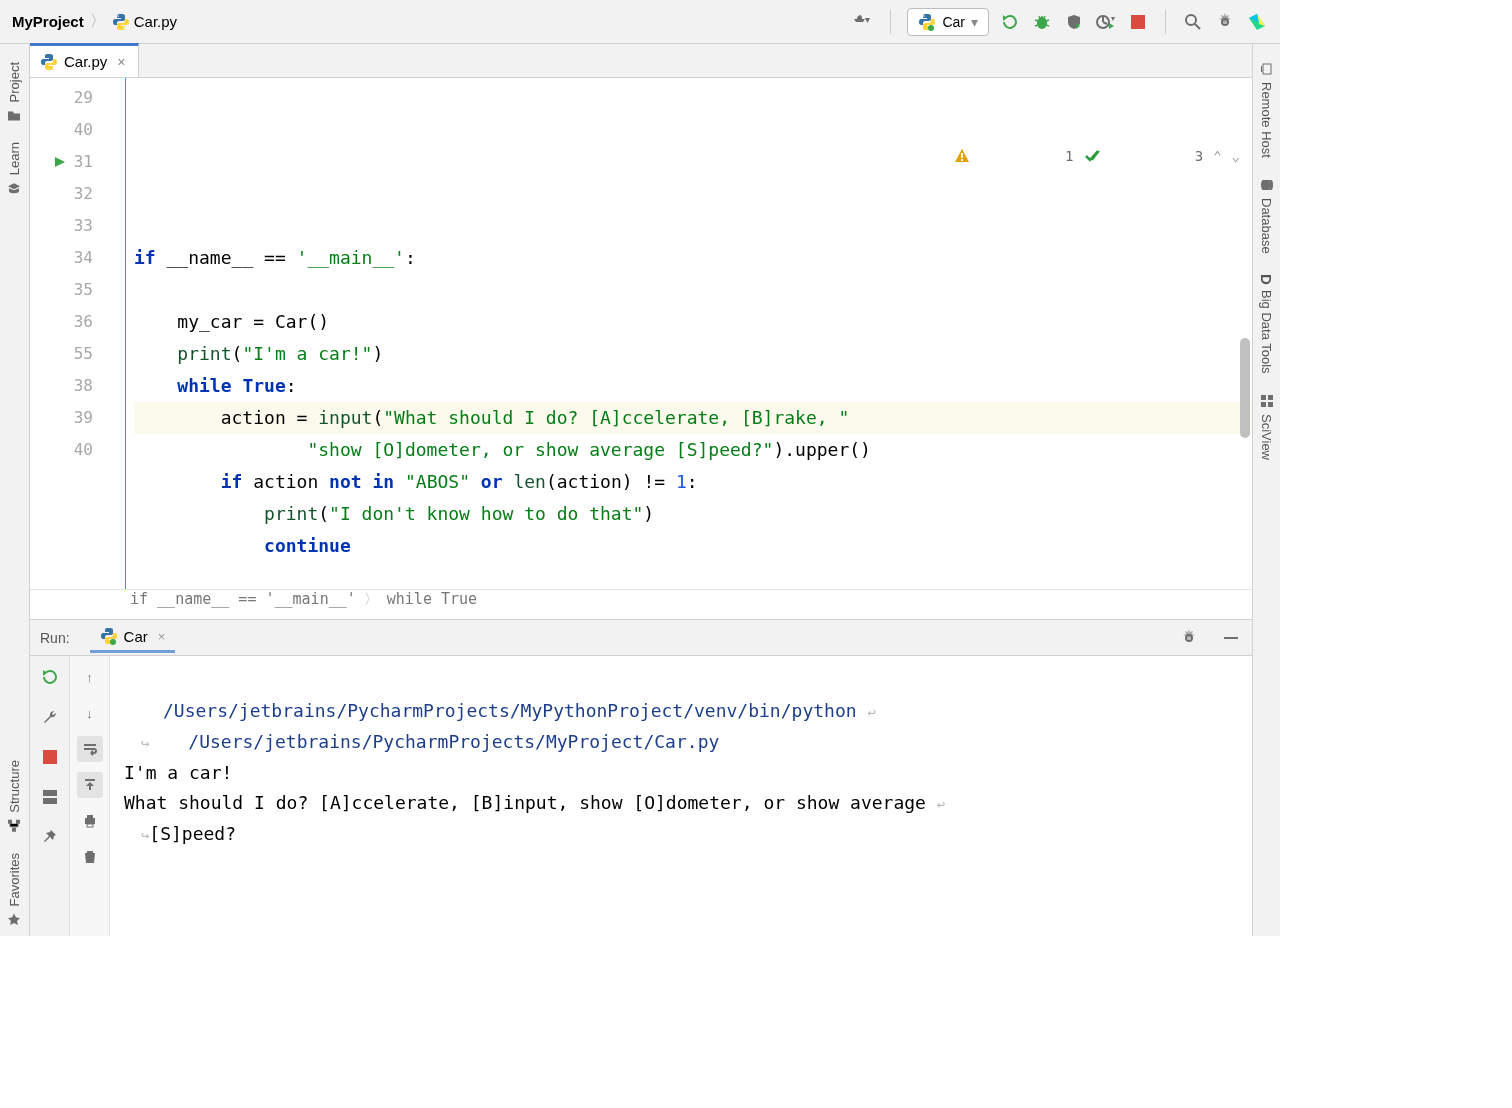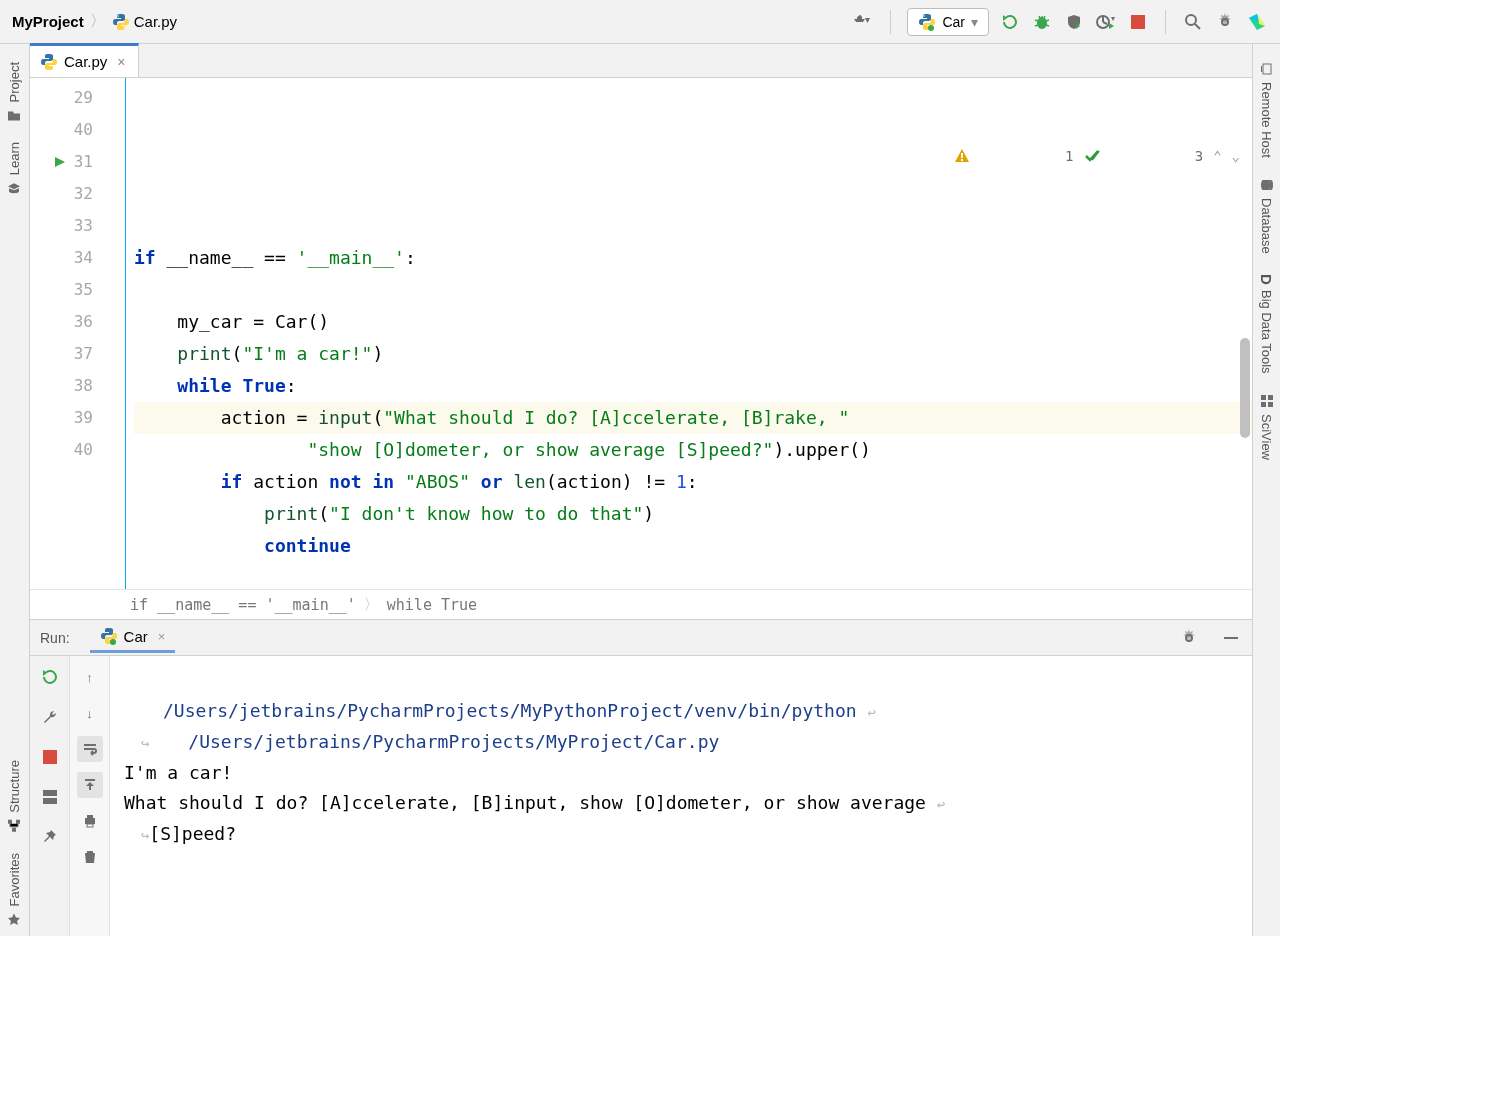--- a/index.html
+++ b/index.html
@@ -139,21 +139,21 @@
 }
 .edit-insp .warn { color: #c49b00; }
 .edit-insp .ok { color: #2d9c3c; }
 .vscroll { position: absolute; right: 0; top: 0; width: 14px; height: 100%; }
 .vscroll .thumb { position: absolute; width: 10px; right: 2px; background: #c0c0c0; border-radius: 5px; }
 
 .nav-breadcrumb {
   height: 30px;
   padding: 0 0 0 100px;
   display: flex;
-  align-items: center;
+  align-items: flex-start;
   gap: 8px;
   font-size: 15px;
   color: #777;
   border-top: 1px solid #e4e4e4;
   background: #fff;
 }
 .nav-breadcrumb .chev { color: #bbb; }
 
 
 .runpanel { border-top: 1px solid #d1d1d1; background: #fff; display: flex; flex-direction: column; }
@@ -365,21 +365,21 @@
           <div class="ln"><span>
               <svg width="12" height="12">
                 <path fill="#3ba74a" d="M1 1l10 5-10 5z"></path>
               </svg>
             </span>31</div>
           <div class="ln">32</div>
           <div class="ln">33</div>
           <div class="ln">34</div>
           <div class="ln">35</div>
           <div class="ln">36</div>
-          <div class="ln">37</div>
+          <div class="ln">55</div>
           <div class="ln">38</div>
           <div class="ln">39</div>
           <div class="ln">40</div>
         </div>
       <div class="code mono" id="code">
         
       <div class="row">&nbsp;</div><div class="row">&nbsp;</div><div class="row"><span class="kw">if</span> __name__ == <span class="str">'__main__'</span>:</div><div class="row">&nbsp;</div><div class="row">    my_car = Car()</div><div class="row">    <span class="bi">print</span>(<span class="str">"I'm a car!"</span>)</div><div class="row">    <span class="kw">while</span> <span class="kw">True</span>:</div><div class="row hl">        action = <span class="bi">input</span>(<span class="str">"What should I do? [A]ccelerate, [B]rake, "</span></div><div class="row">                <span class="str">"show [O]dometer, or show average [S]peed?"</span>).upper()</div><div class="row">        <span class="kw">if</span> action <span class="kw">not in</span> <span class="str">"ABOS"</span> <span class="kw">or</span> <span class="bi">len</span>(action) != <span class="num">1</span>:</div><div class="row">            <span class="bi">print</span>(<span class="str">"I don't know how to do that"</span>)</div><div class="row">            <span class="kw">continue</span></div><div class="edit-insp">
           <span class="warn">
             <svg width="16" height="16" viewBox="0 0 16 16">
                 <path fill="#e2a100" d="M8 1l7 13H1z"></path>

